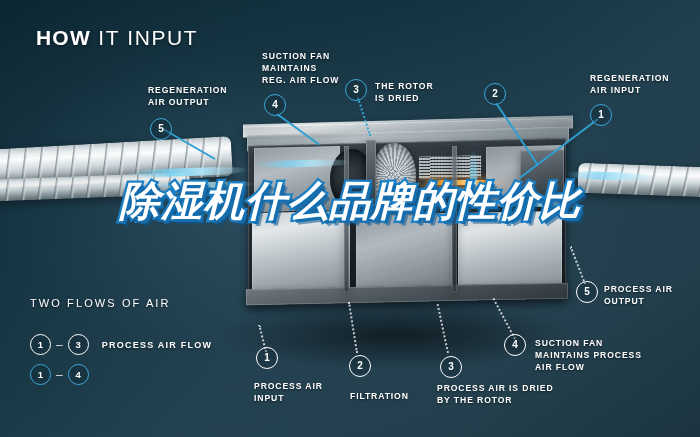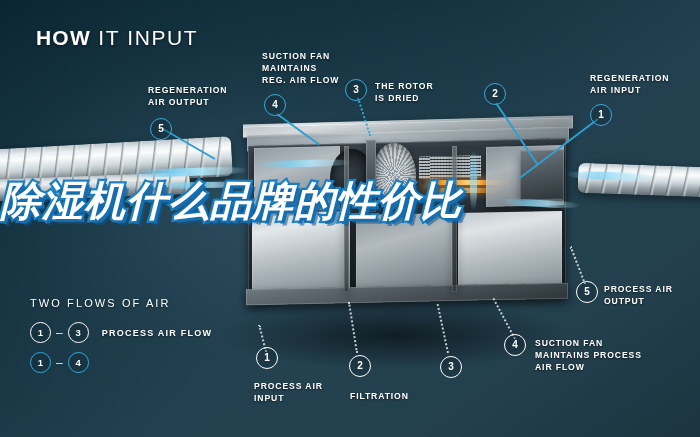--- a/index.html
+++ b/index.html
@@ -92,32 +92,32 @@
   .headline{
     position:absolute;left:36px;top:26px;color:#fff;
     font-size:21px;letter-spacing:1.6px;font-weight:300;
     text-shadow:0 1px 3px rgba(0,0,0,.5);
   }
   .headline b{font-weight:700;letter-spacing:1.2px;}
   
   .legend{position:absolute;left:30px;top:297px;}
   .legend-title{
     color:#fff;font-size:11px;font-weight:400;letter-spacing:2.1px;
-    text-transform:uppercase;margin-bottom:13px;text-shadow:0 1px 2px rgba(0,0,0,.5);
+    text-transform:uppercase;margin-bottom:25px;text-shadow:0 1px 2px rgba(0,0,0,.5);
   }
   .legend-row{display:flex;align-items:center;margin-bottom:9px;}
   .legend-row .marker{position:static;width:19px;height:19px;font-size:9.5px;}
   .legend-dash{color:#dfe7ea;font-size:12px;margin:0 5px;line-height:1;}
   .legend-label{
     color:#ffffff;font-size:9px;font-weight:700;letter-spacing:1.25px;
     text-transform:uppercase;margin-left:13px;text-shadow:0 1px 2px rgba(0,0,0,.5);
   }
   
   .overlay-cn{
-    position:absolute;left:0;top:180px;width:700px;
+    position:absolute;left:0;top:180px;width:700px;text-align:center;
     font-family:"DejaVu Sans","Liberation Sans",sans-serif;
     font-size:41px;font-weight:700;line-height:1.03;color:#ffffff;
     font-style:italic;letter-spacing:1px;
     -webkit-text-stroke:4.5px #1a7fc4;
     paint-order:stroke fill;
     text-shadow:
       3px 3px 0 rgba(20,110,175,.95),
       5px 5px 0 rgba(15,85,140,.55);
   }
   .overlay-cn span{display:block;}
@@ -214,20 +214,22 @@
 AIR INPUT</div>
 
   <div class="callout" style="left:604px;top:283px;">PROCESS AIR
 OUTPUT</div>
   <div class="callout" style="left:535px;top:337px;">SUCTION FAN
 MAINTAINS PROCESS
 AIR FLOW</div>
   <div class="callout" style="left:254px;top:380px;">PROCESS AIR
 INPUT</div>
   <div class="callout" style="left:350px;top:390px;">FILTRATION</div>
+  <div class="callout" style="left:437px;top:382px;">PROCESS AIR IS DRIED
+BY THE ROTOR</div>
 
   <div class="legend">
     <div class="legend-title">TWO FLOWS OF AIR</div>
 
     <div class="legend-row">
       <span class="marker">1</span>
       <span class="legend-dash">–</span>
       <span class="marker">3</span>
       <span class="legend-label">PROCESS AIR FLOW</span>
     </div>

